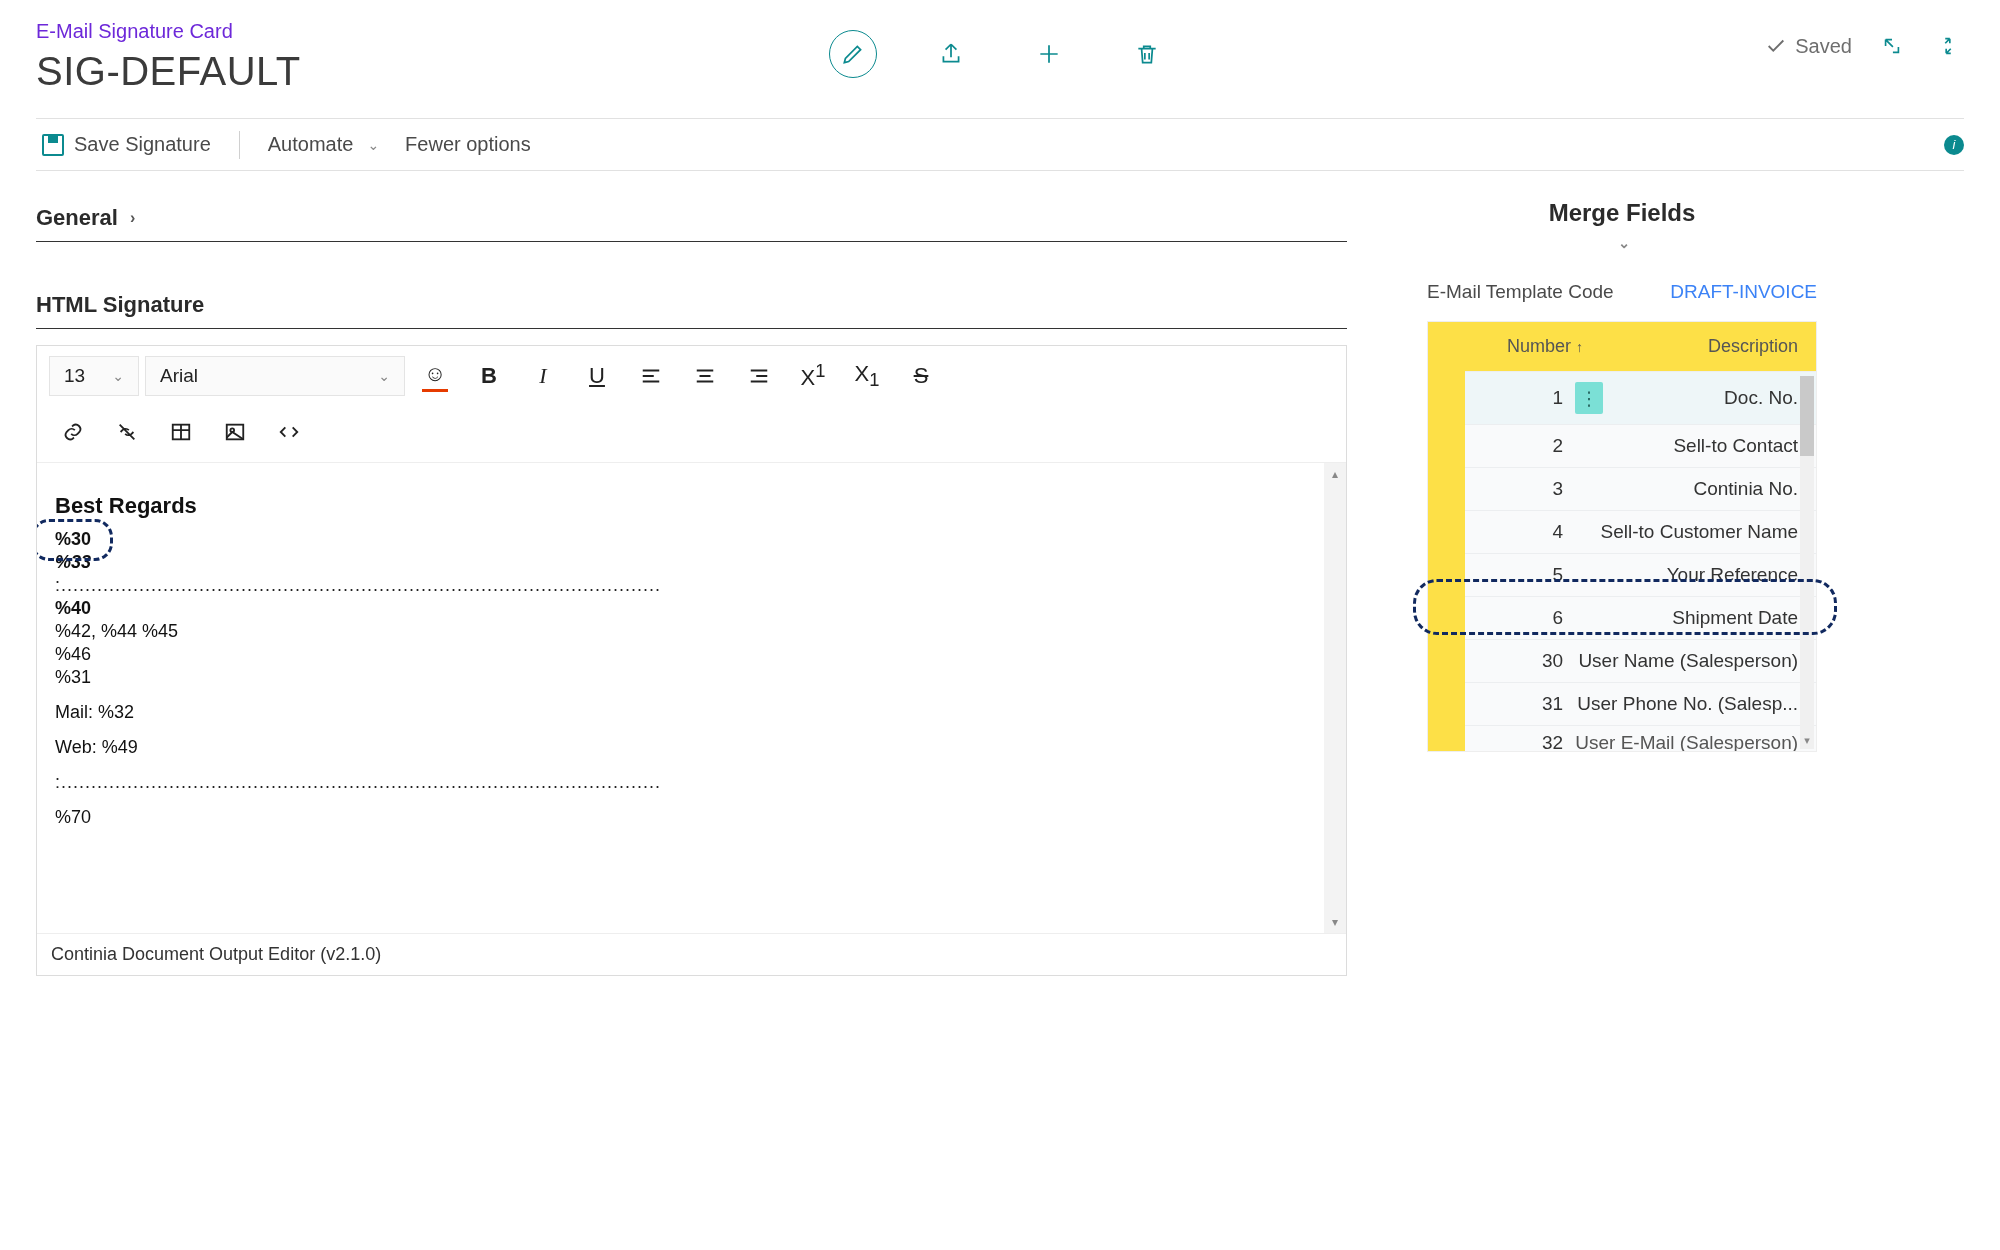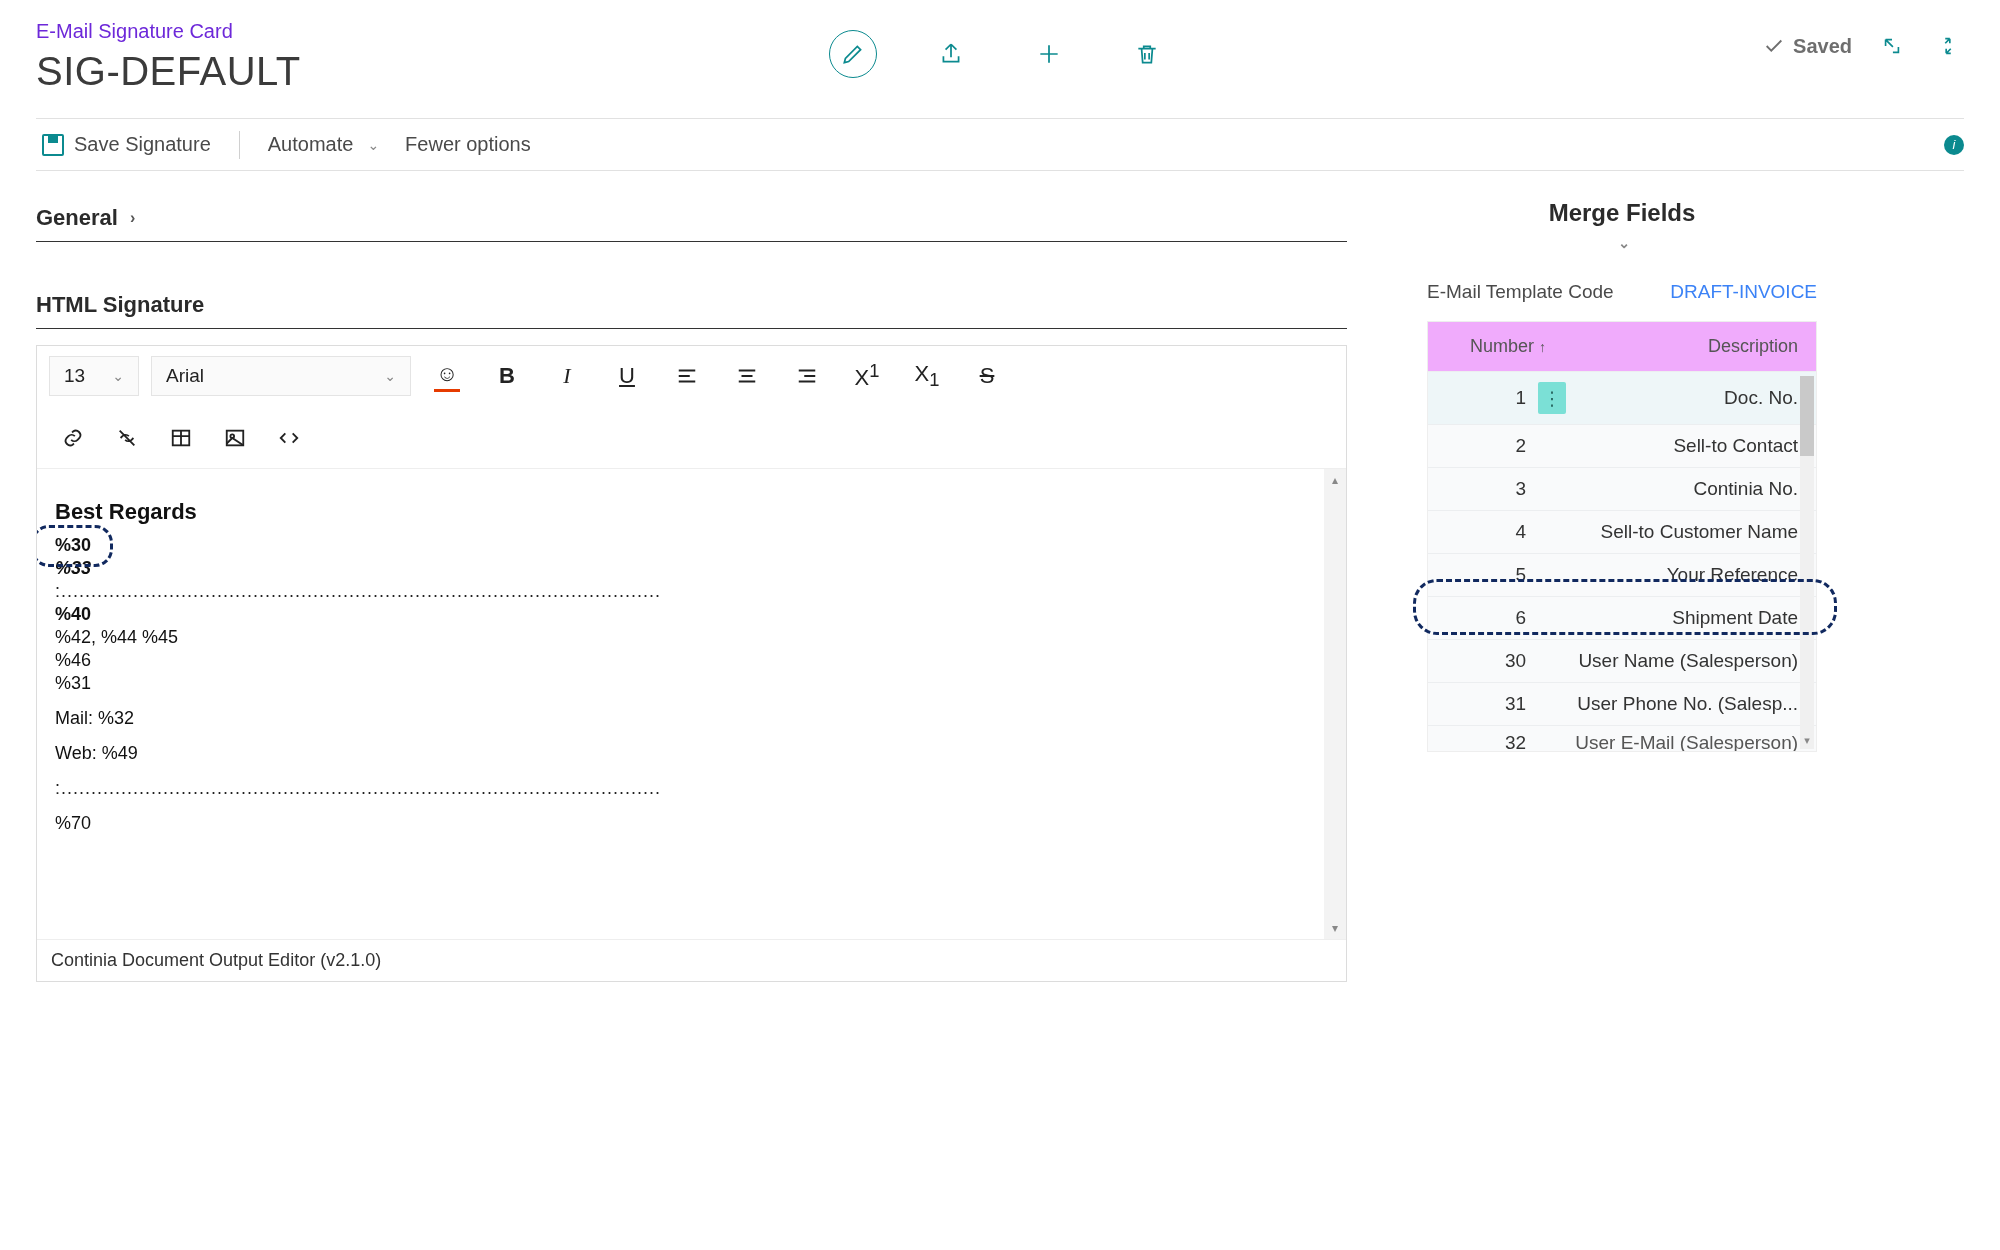--- a/index.html
+++ b/index.html
@@ -63,21 +63,20 @@
     align-items: center;
     gap: 24px;
     margin-top: 10px;
     color: #6e6e6e;
   }
   .saved-indicator {
     display: flex;
     align-items: center;
     gap: 8px;
     font-size: 20px;
-    font-weight: bold;
   }
   .saved-indicator svg { width: 22px; height: 22px; stroke:#6e6e6e; }
   .header-right .icon-btn { color:#0b8a8f; width:32px; height:32px;}
   .header-right .icon-btn svg{width:22px;height:22px;}
 
   .toolbar {
     margin-top: 24px;
     border-top: 1px solid #e1e1e1;
     border-bottom: 1px solid #e1e1e1;
     padding: 10px 0;
@@ -134,21 +133,21 @@
   .section-header.sub { margin-top: 44px; }
   .section-header .chev { color:#555; font-size:16px; }
 
   
   .editor {
     border: 1px solid #dcdcdc;
     margin-top: 16px;
   }
   .editor-tb {
     display:flex;flex-wrap:wrap;align-items:center;
-    gap: 12px;
+    gap: 6px;
     padding: 10px 12px;
     border-bottom: 1px solid #eee;
   }
   .editor-tb .dropdown {
     border:1px solid #e4e4e4;
     background:#fafafa;
     height:40px;
     display:flex;align-items:center;justify-content:space-between;
     padding:0 14px;
     cursor:pointer;
@@ -203,22 +202,23 @@
     font-weight: 700;
     color:#2b2b2b;
     display:flex;align-items:center;gap:8px;
     cursor:pointer;
     margin-bottom: 30px;
     flex-direction: column;
   }
   .kv-row{display:flex;justify-content:space-between;font-size:19px;color:#4a4a4a;margin-bottom:18px;}
   .kv-row .value{color:#3b82f6;}
   .mf-table{
-    background:#f0abfc;border:1px solid #eee;
+    background:#fde047;border:1px solid #eee;
     position:relative;
+    padding-left:37px;
   }
   .mf-head{
     display:flex;padding:14px 18px;color:#555;font-size:18px;
   }
   .mf-head .c1{flex:0 0 100px;text-align:right;}
   .mf-head .c2{flex:1;text-align:right;}
   .sort-arrow{font-size:14px;}
   .mf-row{
     display:flex;align-items:center;padding:10px 18px;font-size:19px;color:#333;
     border-top:1px solid #eceef0;background:#f9fafb;cursor:pointer;

